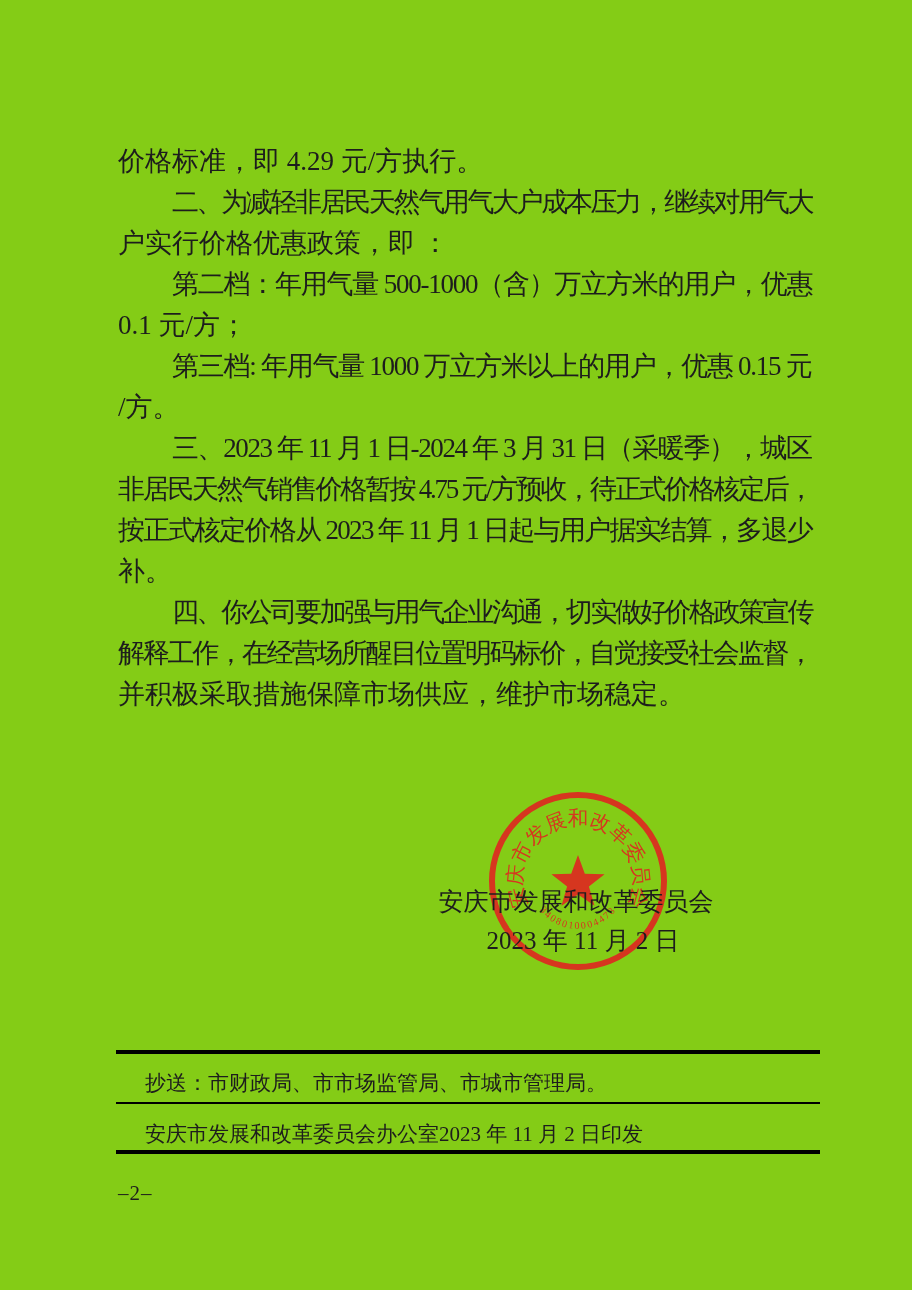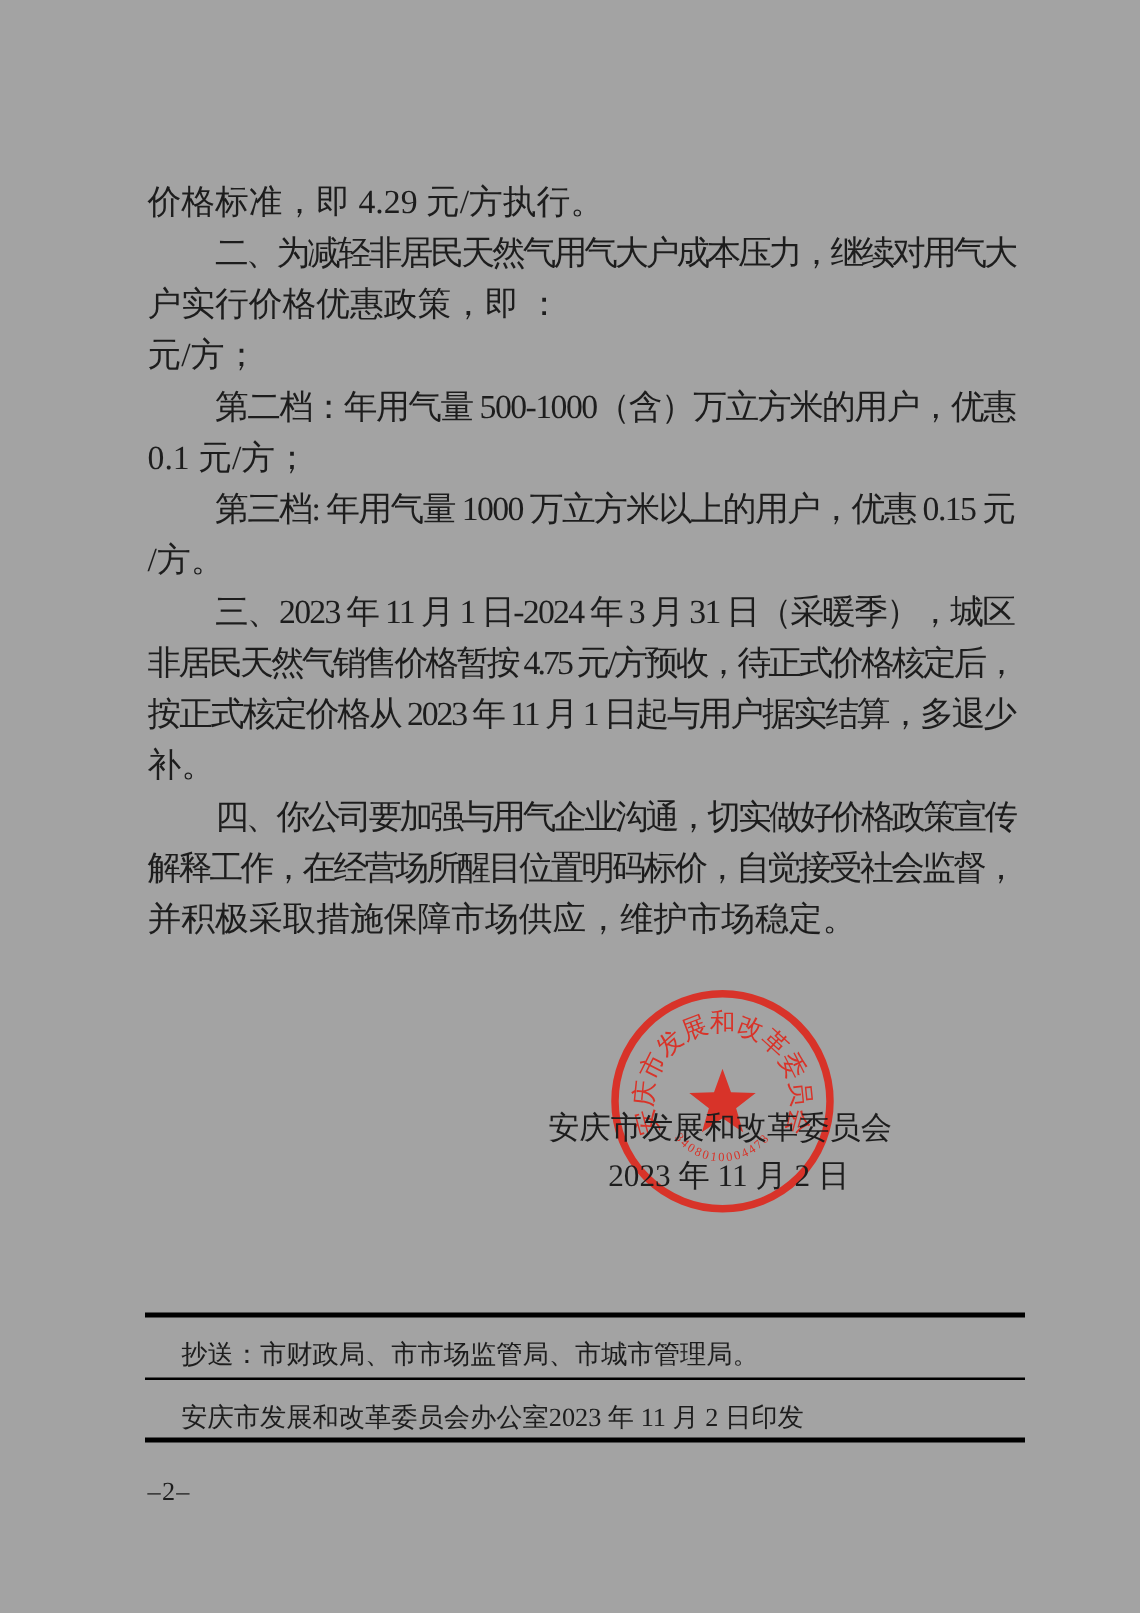--- a/index.html
+++ b/index.html
@@ -1,20 +1,20 @@
 <!DOCTYPE html>
 <html><head>
 <meta charset="utf-8">
 <style>
   html, body { margin: 0; padding: 0; background: #ffffff; }
   .page {
     position: relative;
     width: 912px;
     height: 1290px;
-    background: #a3a3a3;
+    background: #84cc16;
     font-family: "Liberation Serif", "DejaVu Serif", serif;
     color: #1d1d1d;
     overflow: hidden;
   }
   .body-text {
     position: absolute;
     left: 118px;
     top: 141px;
     width: 694px;
     font-size: 27px;
@@ -87,21 +87,20 @@
 </style>
 </head>
 <body>
 
 <div class="page">
 
   <div class="body-text">
       <div class="line"><span>价格标准，即 4.29 元/方执行。</span></div>
       <div class="line indent fill"><span style="letter-spacing: -2.38462px;">二、为减轻非居民天然气用气大户成本压力，继续对用气大</span></div>
       <div class="line"><span>户实行价格优惠政策，即 ：</span></div>
-      <div class="line"><span>元/方；</span></div>
       <div class="line indent fill"><span style="letter-spacing: -1.23333px;">第二档：年用气量 500-1000（含）万立方米的用户，优惠</span></div>
       <div class="line"><span>0.1 元/方；</span></div>
       <div class="line indent fill"><span style="letter-spacing: -1.26471px;">第三档: 年用气量 1000 万立方米以上的用户，优惠 0.15 元</span></div>
       <div class="line"><span>/方。</span></div>
       <div class="line indent fill"><span style="letter-spacing: -1.39024px;">三、2023 年 11 月 1 日-2024 年 3 月 31 日（采暖季），城区</span></div>
       <div class="line fill"><span style="letter-spacing: -2.30303px;">非居民天然气销售价格暂按 4.75 元/方预收，待正式价格核定后，</span></div>
       <div class="line fill"><span style="letter-spacing: -1.69444px;">按正式核定价格从 2023 年 11 月 1 日起与用户据实结算，多退少</span></div>
       <div class="line"><span>补。</span></div>
       <div class="line indent fill"><span style="letter-spacing: -2.38462px;">四、你公司要加强与用气企业沟通，切实做好价格政策宣传</span></div>
       <div class="line fill"><span style="letter-spacing: -2.21429px;">解释工作，在经营场所醒目位置明码标价，自觉接受社会监督，</span></div>

